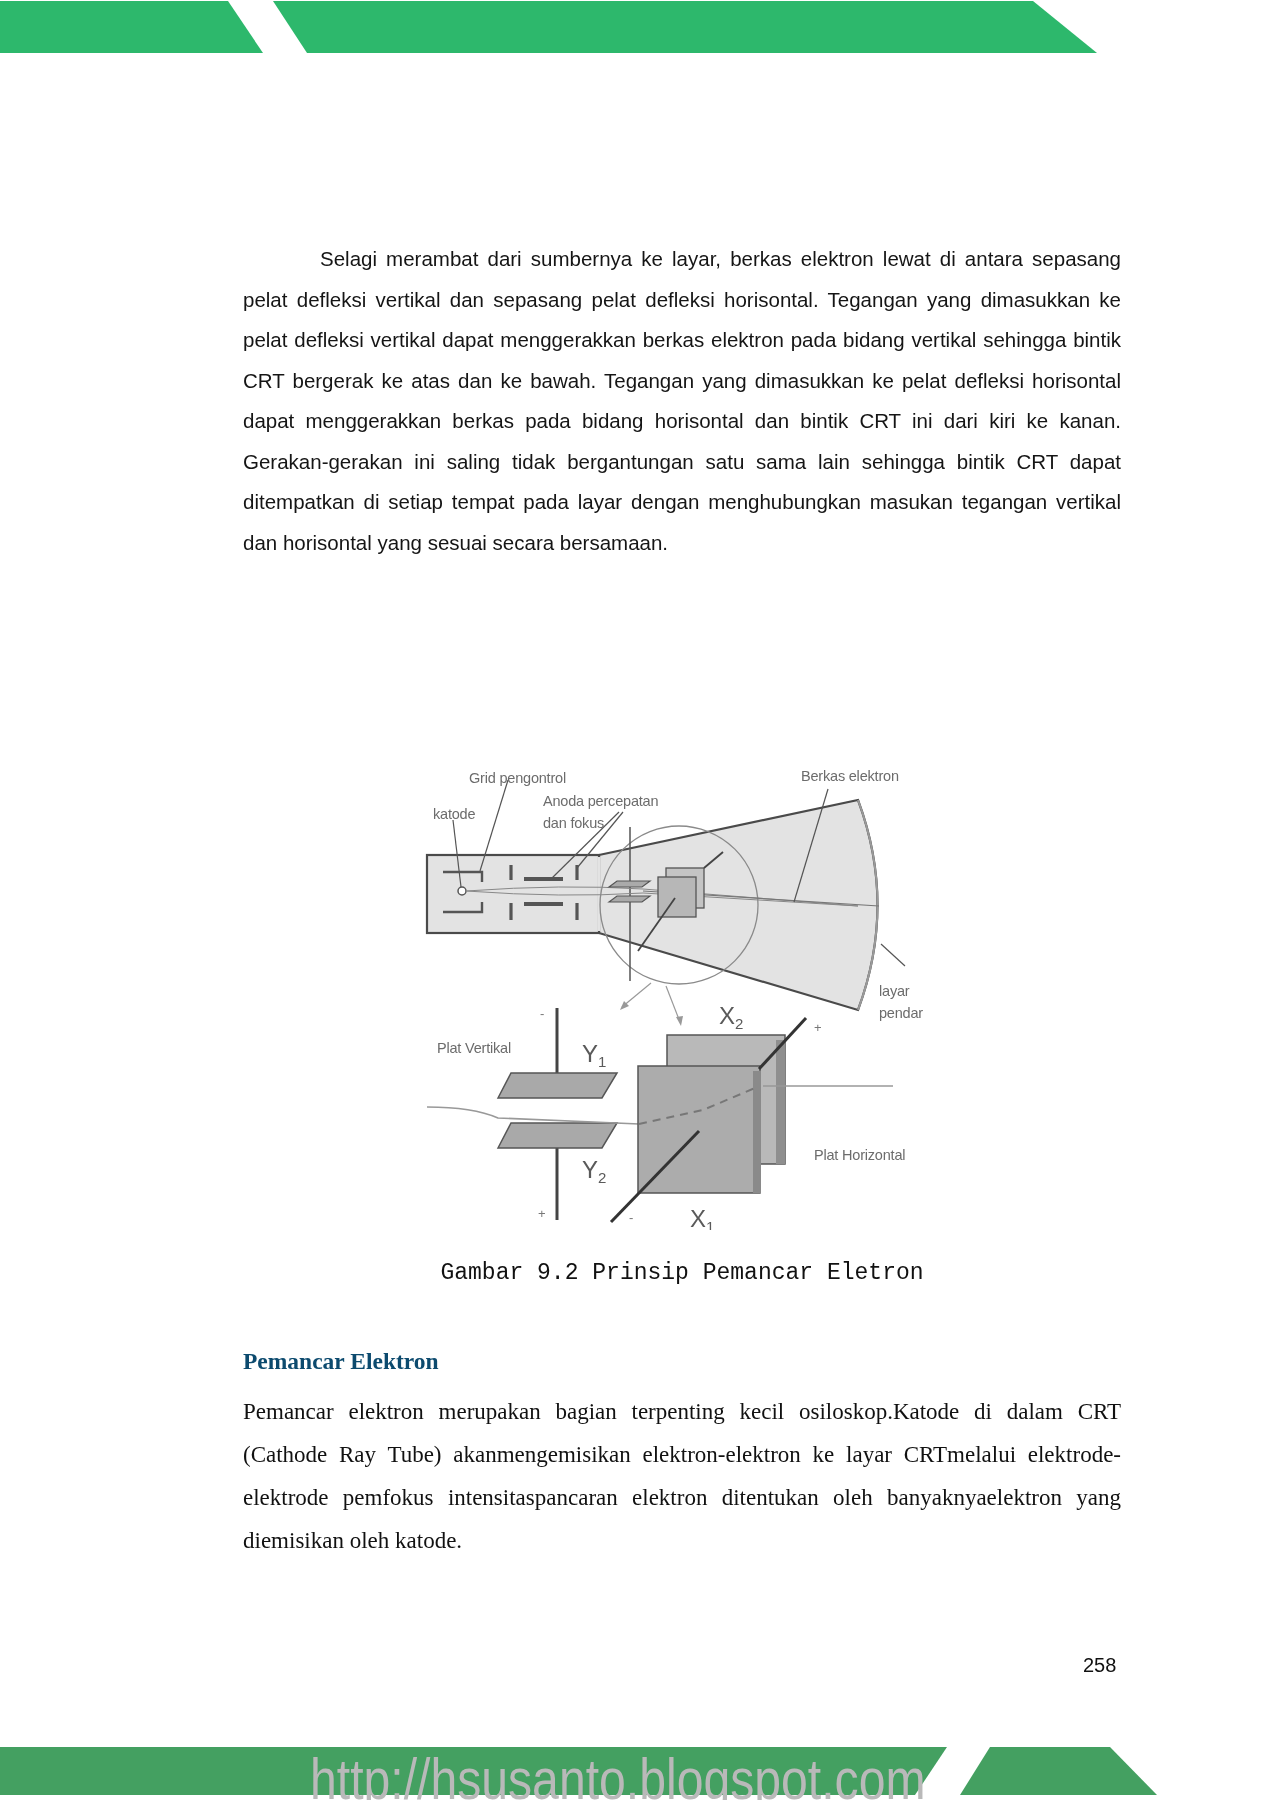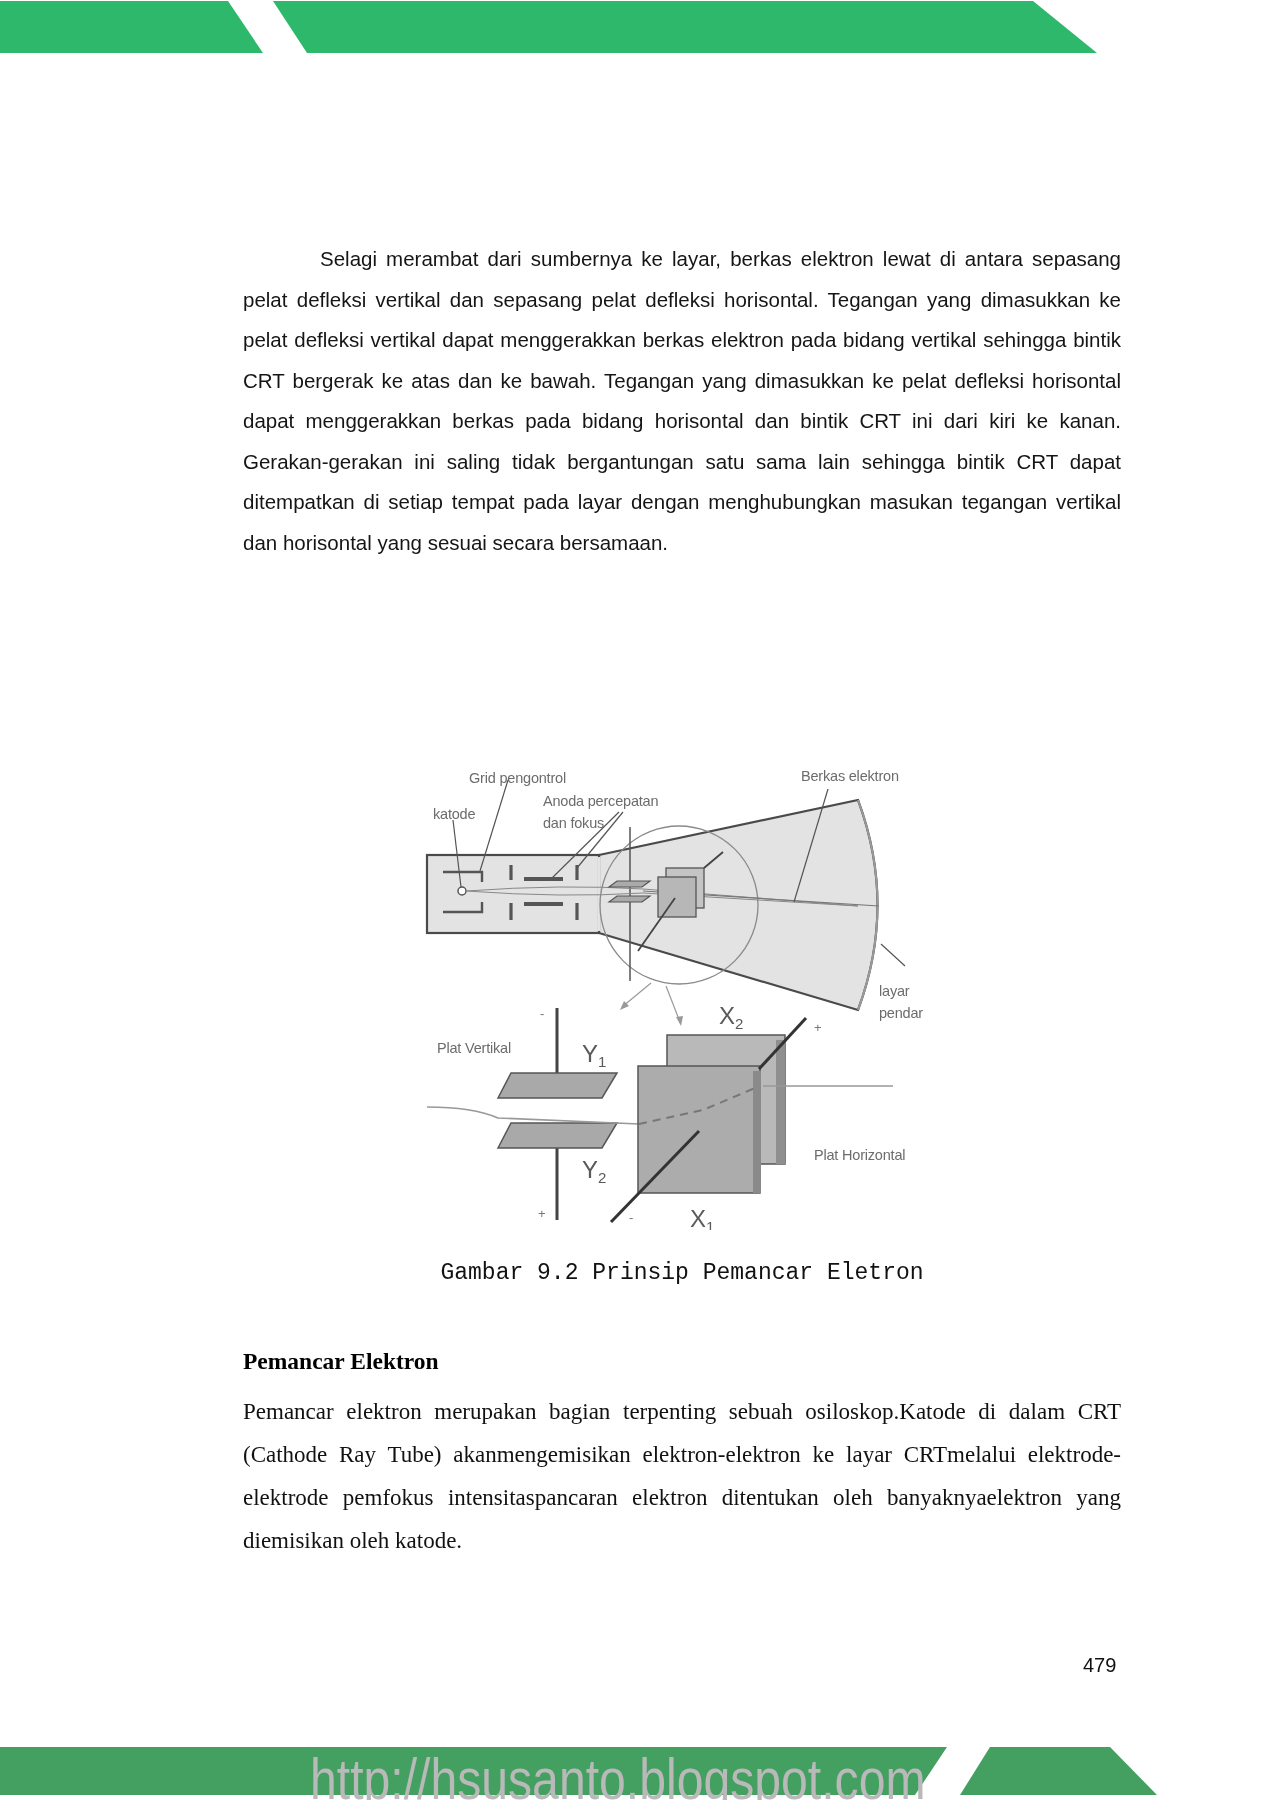--- a/index.html
+++ b/index.html
@@ -27,21 +27,21 @@
   .fig-sub { font-size: 15px; }
   .fig-pm { font-family: "Liberation Sans", sans-serif; font-size: 13px; fill: #777; }
   .caption {
     position: absolute; left: 243px; width: 878px; top: 1258px;
     font-family: Liberation Mono, monospace;
     font-size: 23px; line-height: 30px; text-align: center; color: #111; margin: 0;
   }
   .heading {
     position: absolute; left: 243px; top: 1346px;
     font-family: "Liberation Serif", "DejaVu Serif", serif;
-    font-size: 23.5px; font-weight: bold; line-height: 30px; color: #000000; margin: 0;
+    font-size: 23.5px; font-weight: bold; line-height: 30px; color: #0c4a6e; margin: 0;
   }
   .serif-para {
     position: absolute; left: 243px; width: 878px; top: 1390px;
     font-family: "Liberation Serif", "DejaVu Serif", serif;
     font-size: 23px; line-height: 43px; color: #111; text-align: justify; margin: 0;
   }
   .page-number {
     position: absolute; left: 1083px; top: 1654px;
     font-family: "Liberation Sans", "DejaVu Sans", sans-serif;
     font-size: 20px; color: #111;
@@ -154,23 +154,23 @@
     <text class="fig-pm" x="535" y="1218">+</text>
     <text class="fig-pm" x="626" y="1222">-</text>
     <text class="fig-pm" x="811" y="1032">+</text>
   </svg>
 </div>
 
 <p class="caption">Gambar 9.2 Prinsip Pemancar Eletron</p>
 
 <h2 class="heading">Pemancar Elektron</h2>
 
-<p class="serif-para">Pemancar elektron merupakan bagian terpenting sebuah osiloskop.Katode di dalam CRT (Cathode Ray Tube) akanmengemisikan elektron-elektron ke layar CRTmelalui elektrode-elektrode pemfokus intensitaspancaran elektron ditentukan oleh banyaknyaelektron yang diemisikan oleh katode.</p>
+<p class="serif-para">Pemancar elektron merupakan bagian terpenting kecil osiloskop.Katode di dalam CRT (Cathode Ray Tube) akanmengemisikan elektron-elektron ke layar CRTmelalui elektrode-elektrode pemfokus intensitaspancaran elektron ditentukan oleh banyaknyaelektron yang diemisikan oleh katode.</p>
 
-<div class="page-number">479</div>
+<div class="page-number">258</div>
 
 <div class="band" style="top:1740px;">
   <svg width="1272" height="60" viewBox="0 1740 1272 60">
     <polygon points="0,1747 947,1747 915,1795 0,1795" fill="#44a061"></polygon>
     <polygon points="990,1747 1110,1747 1157,1795 960,1795" fill="#44a061"></polygon>
   </svg>
 </div>
 
 <div class="watermark">http://hsusanto.blogspot.com</div>
 

